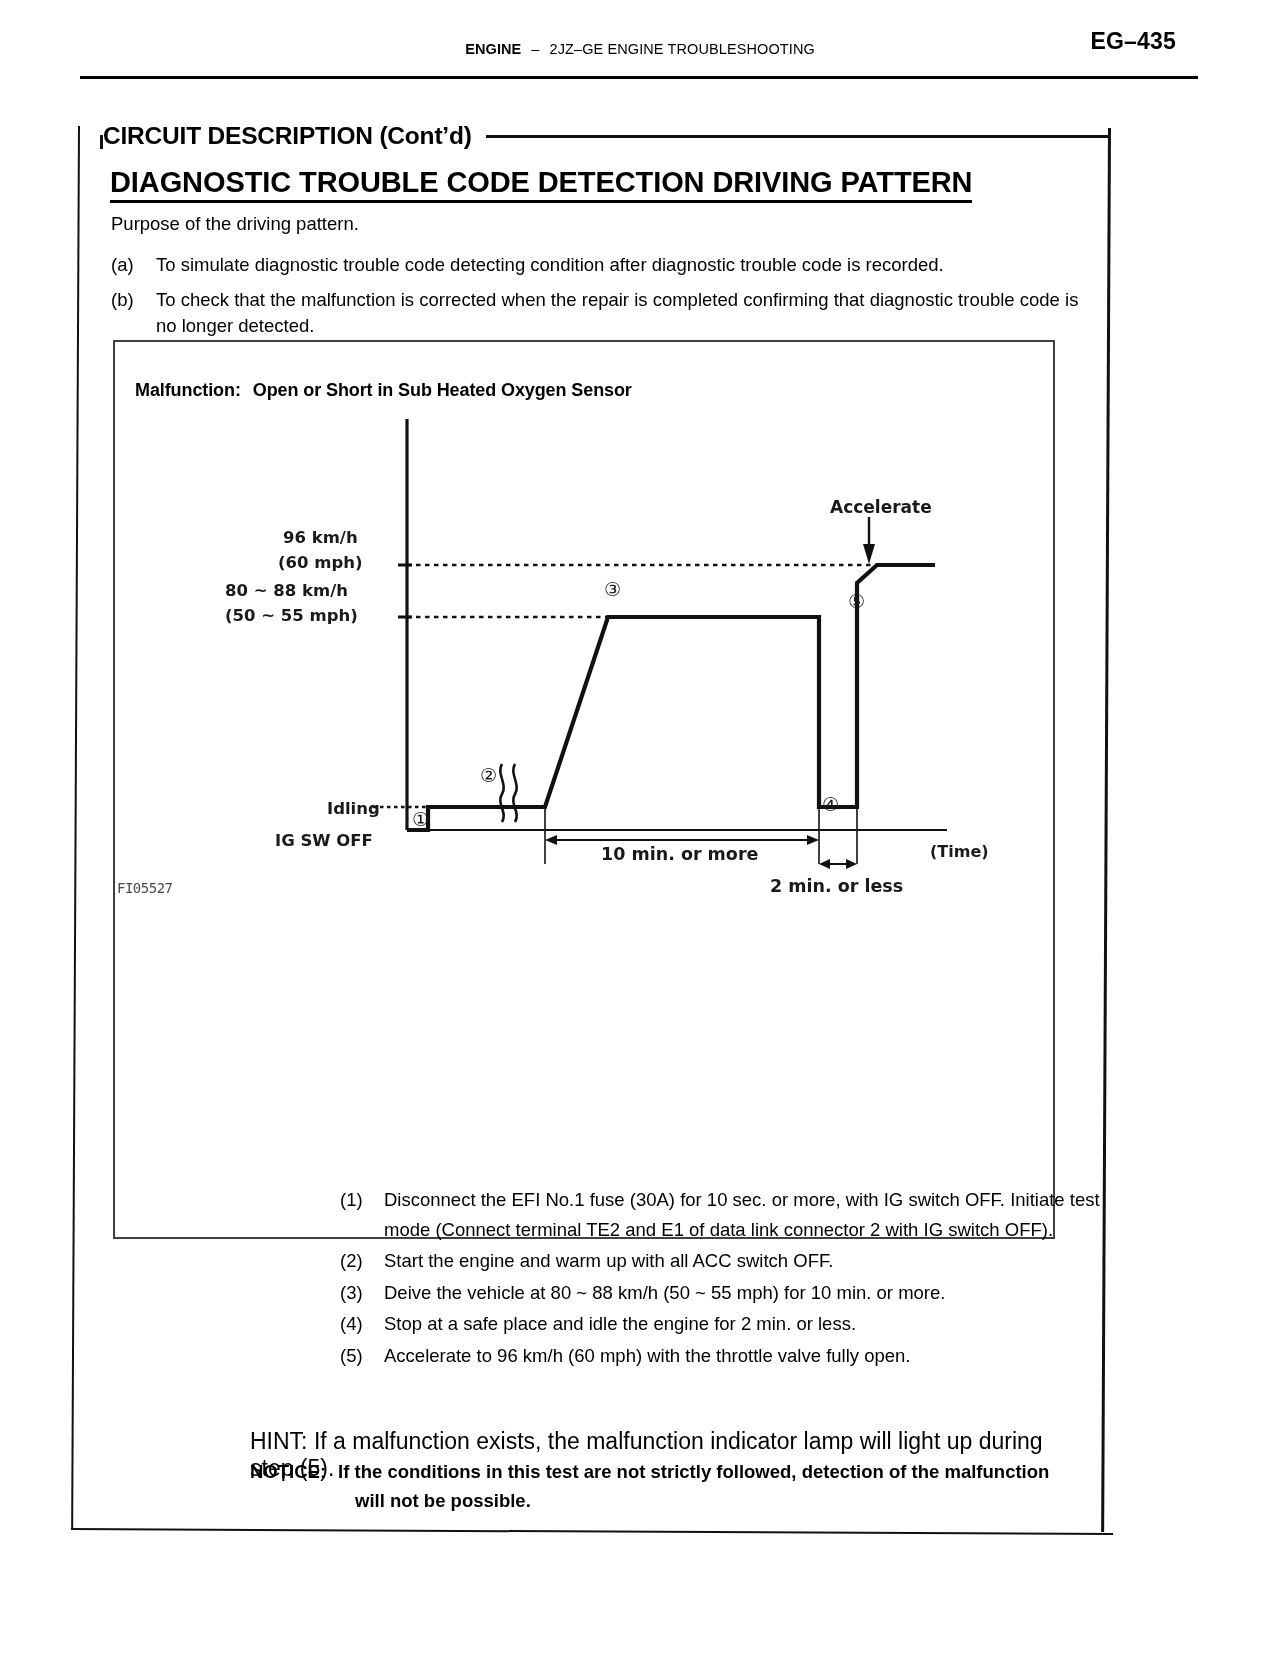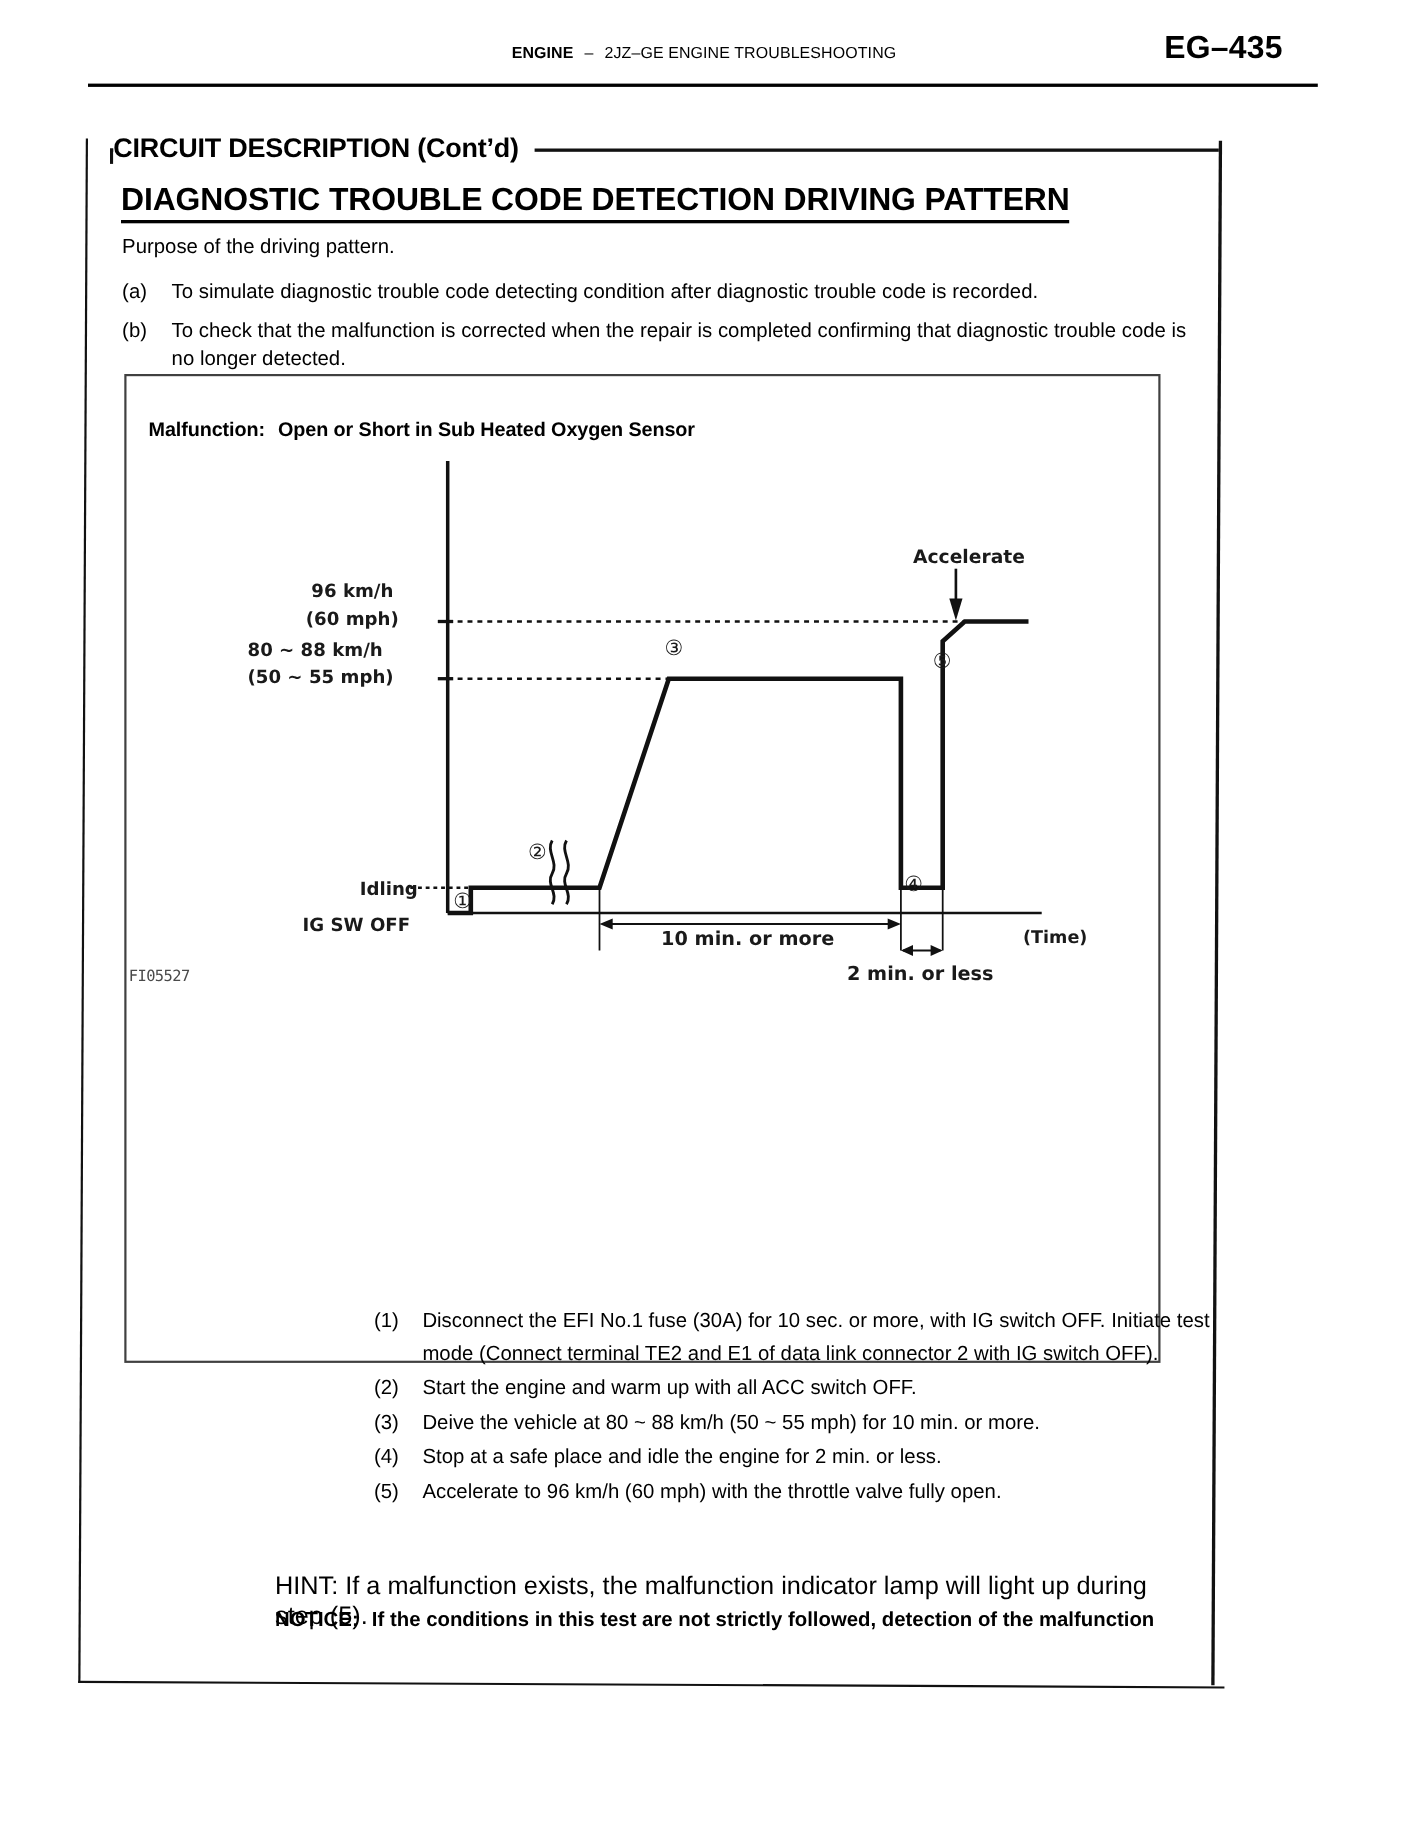--- a/index.html
+++ b/index.html
@@ -17,23 +17,23 @@
   }
 
   
   #page-header {
     position: absolute;
     left: 0; top: 0;
     width: 1280px; height: 80px;
   }
   #page-number {
     position: absolute;
-    right: 114px;
+    right: 104px;
     top: 28px;
-    font-size: 29px;
+    font-size: 23px;
     font-weight: bold;
     letter-spacing: .2px;
   }
   #header-center {
     position: absolute;
     left: 0; right: 0;
     top: 41px;
     text-align: center;
     font-size: 14.5px;
     letter-spacing: .1px;
@@ -377,15 +377,16 @@
     <div class="step">
       <span class="num">(5)</span>
       <span class="txt">Accelerate to 96 km/h (60 mph) with the throttle valve fully open.</span>
     </div>
   </div>
 
   <div id="hint-line">HINT: If a malfunction exists, the malfunction indicator lamp will light up during step (5).</div>
 
   <div id="notice-block">
     <span class="nb-key">NOTICE:</span><span class="nb-first">If the conditions in this test are not strictly followed, detection of the malfunction</span>
+    <span class="nb-second">will not be possible.</span>
   </div>
 
 </div>
 
 </body></html>

